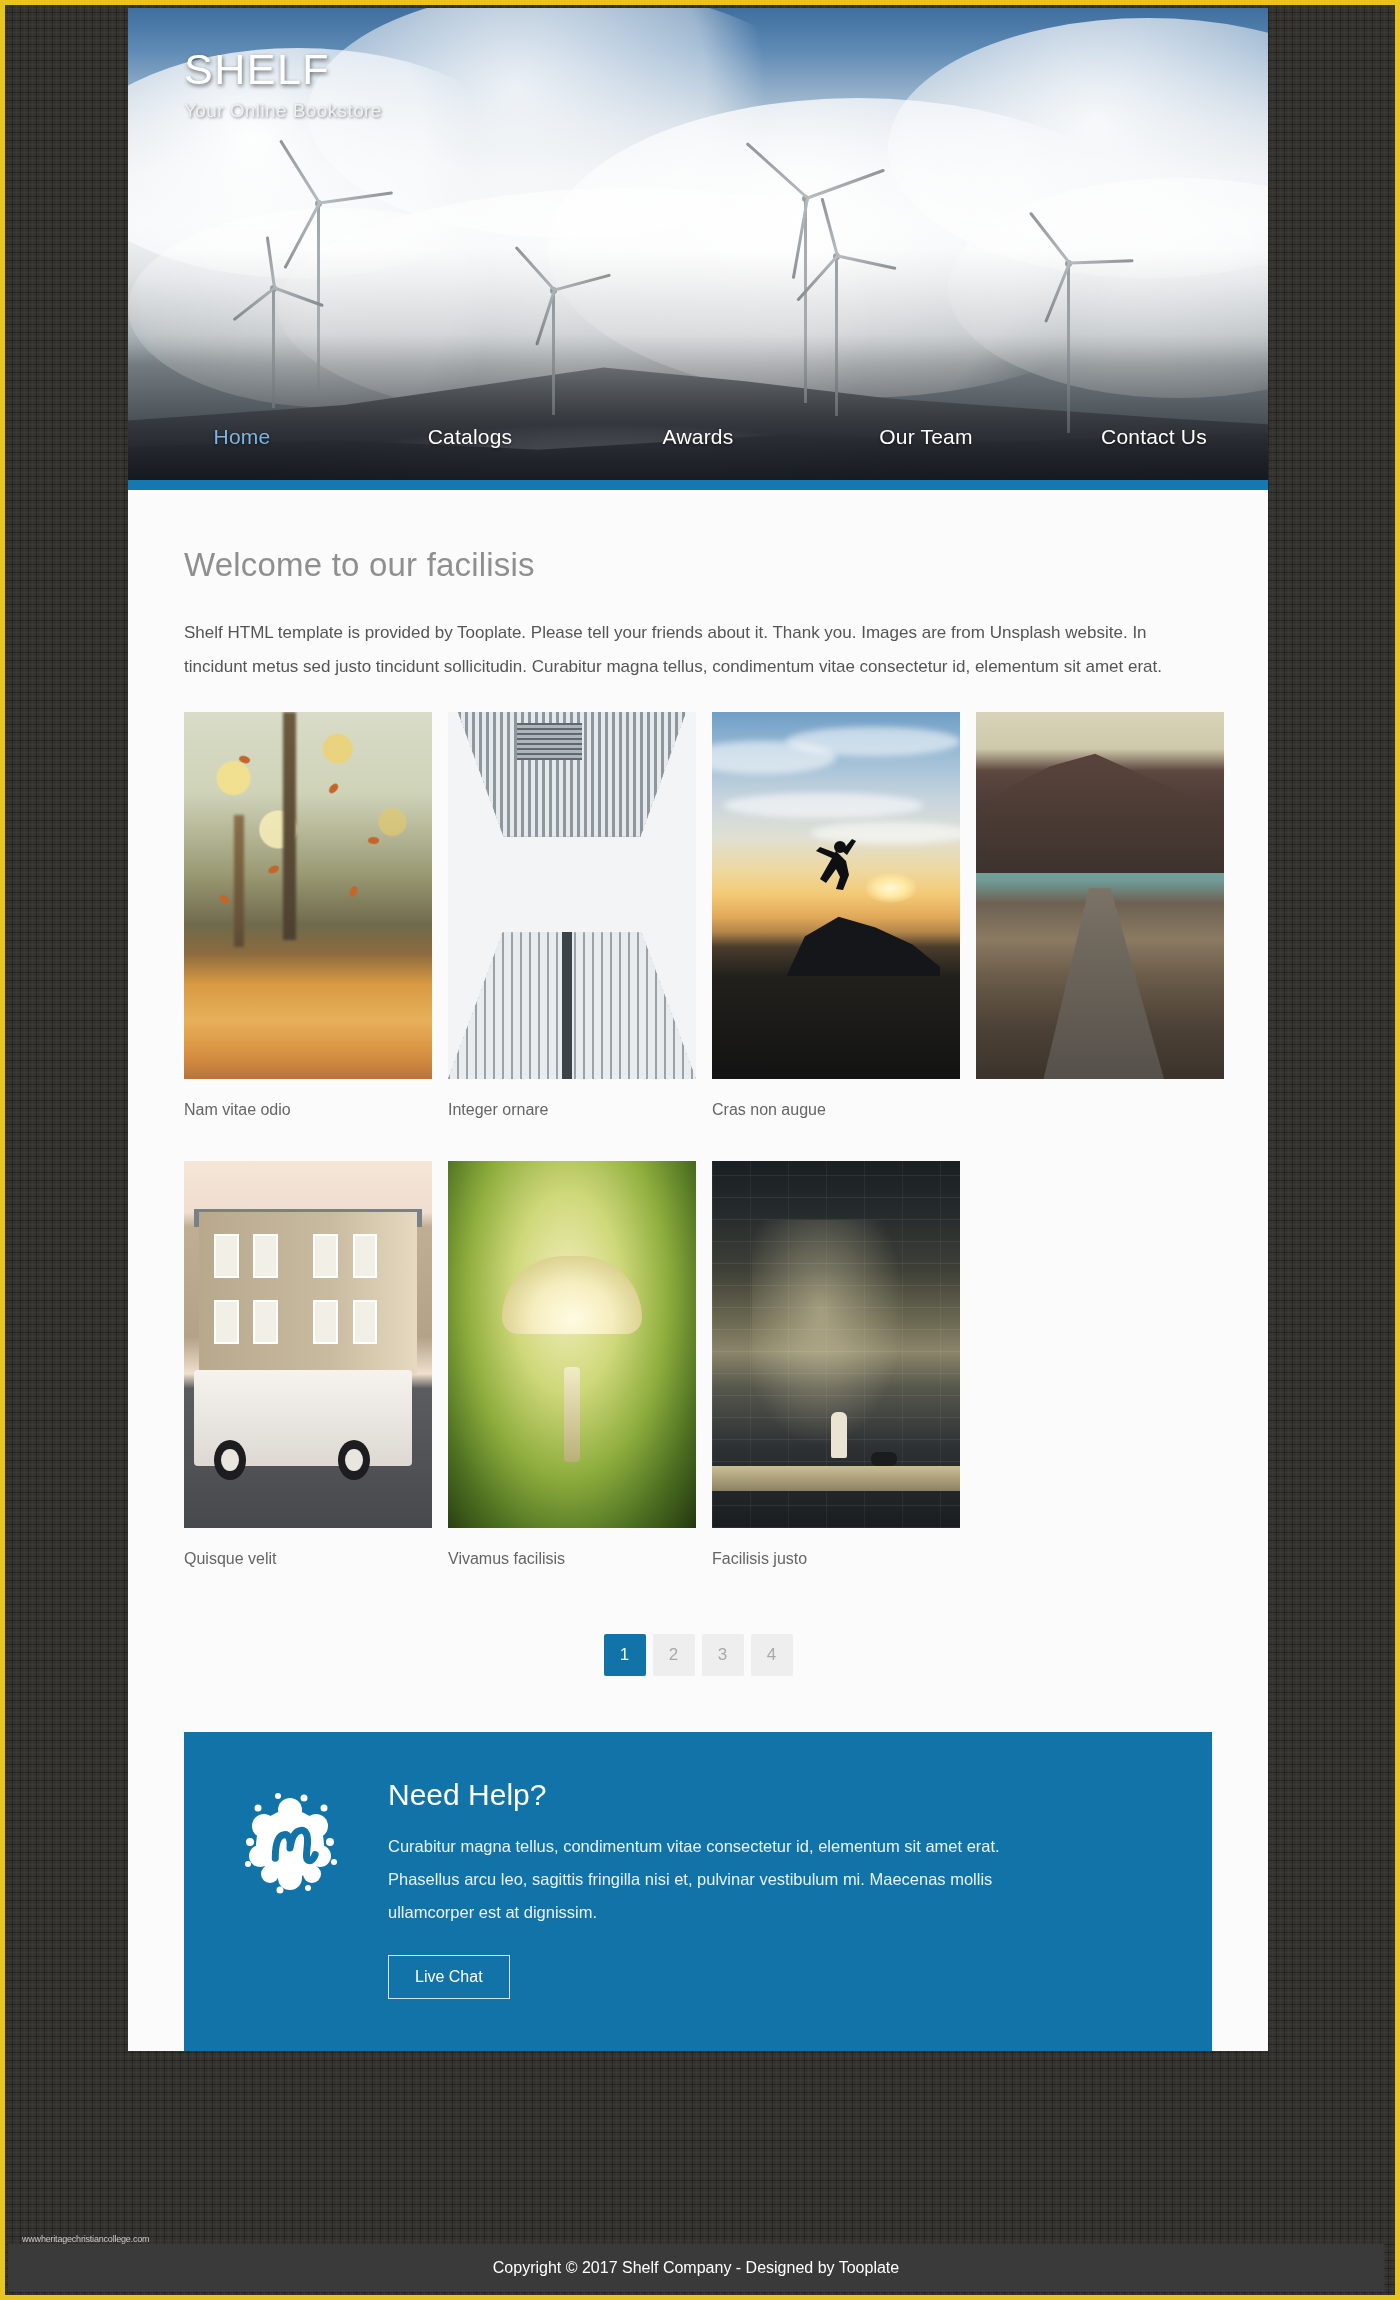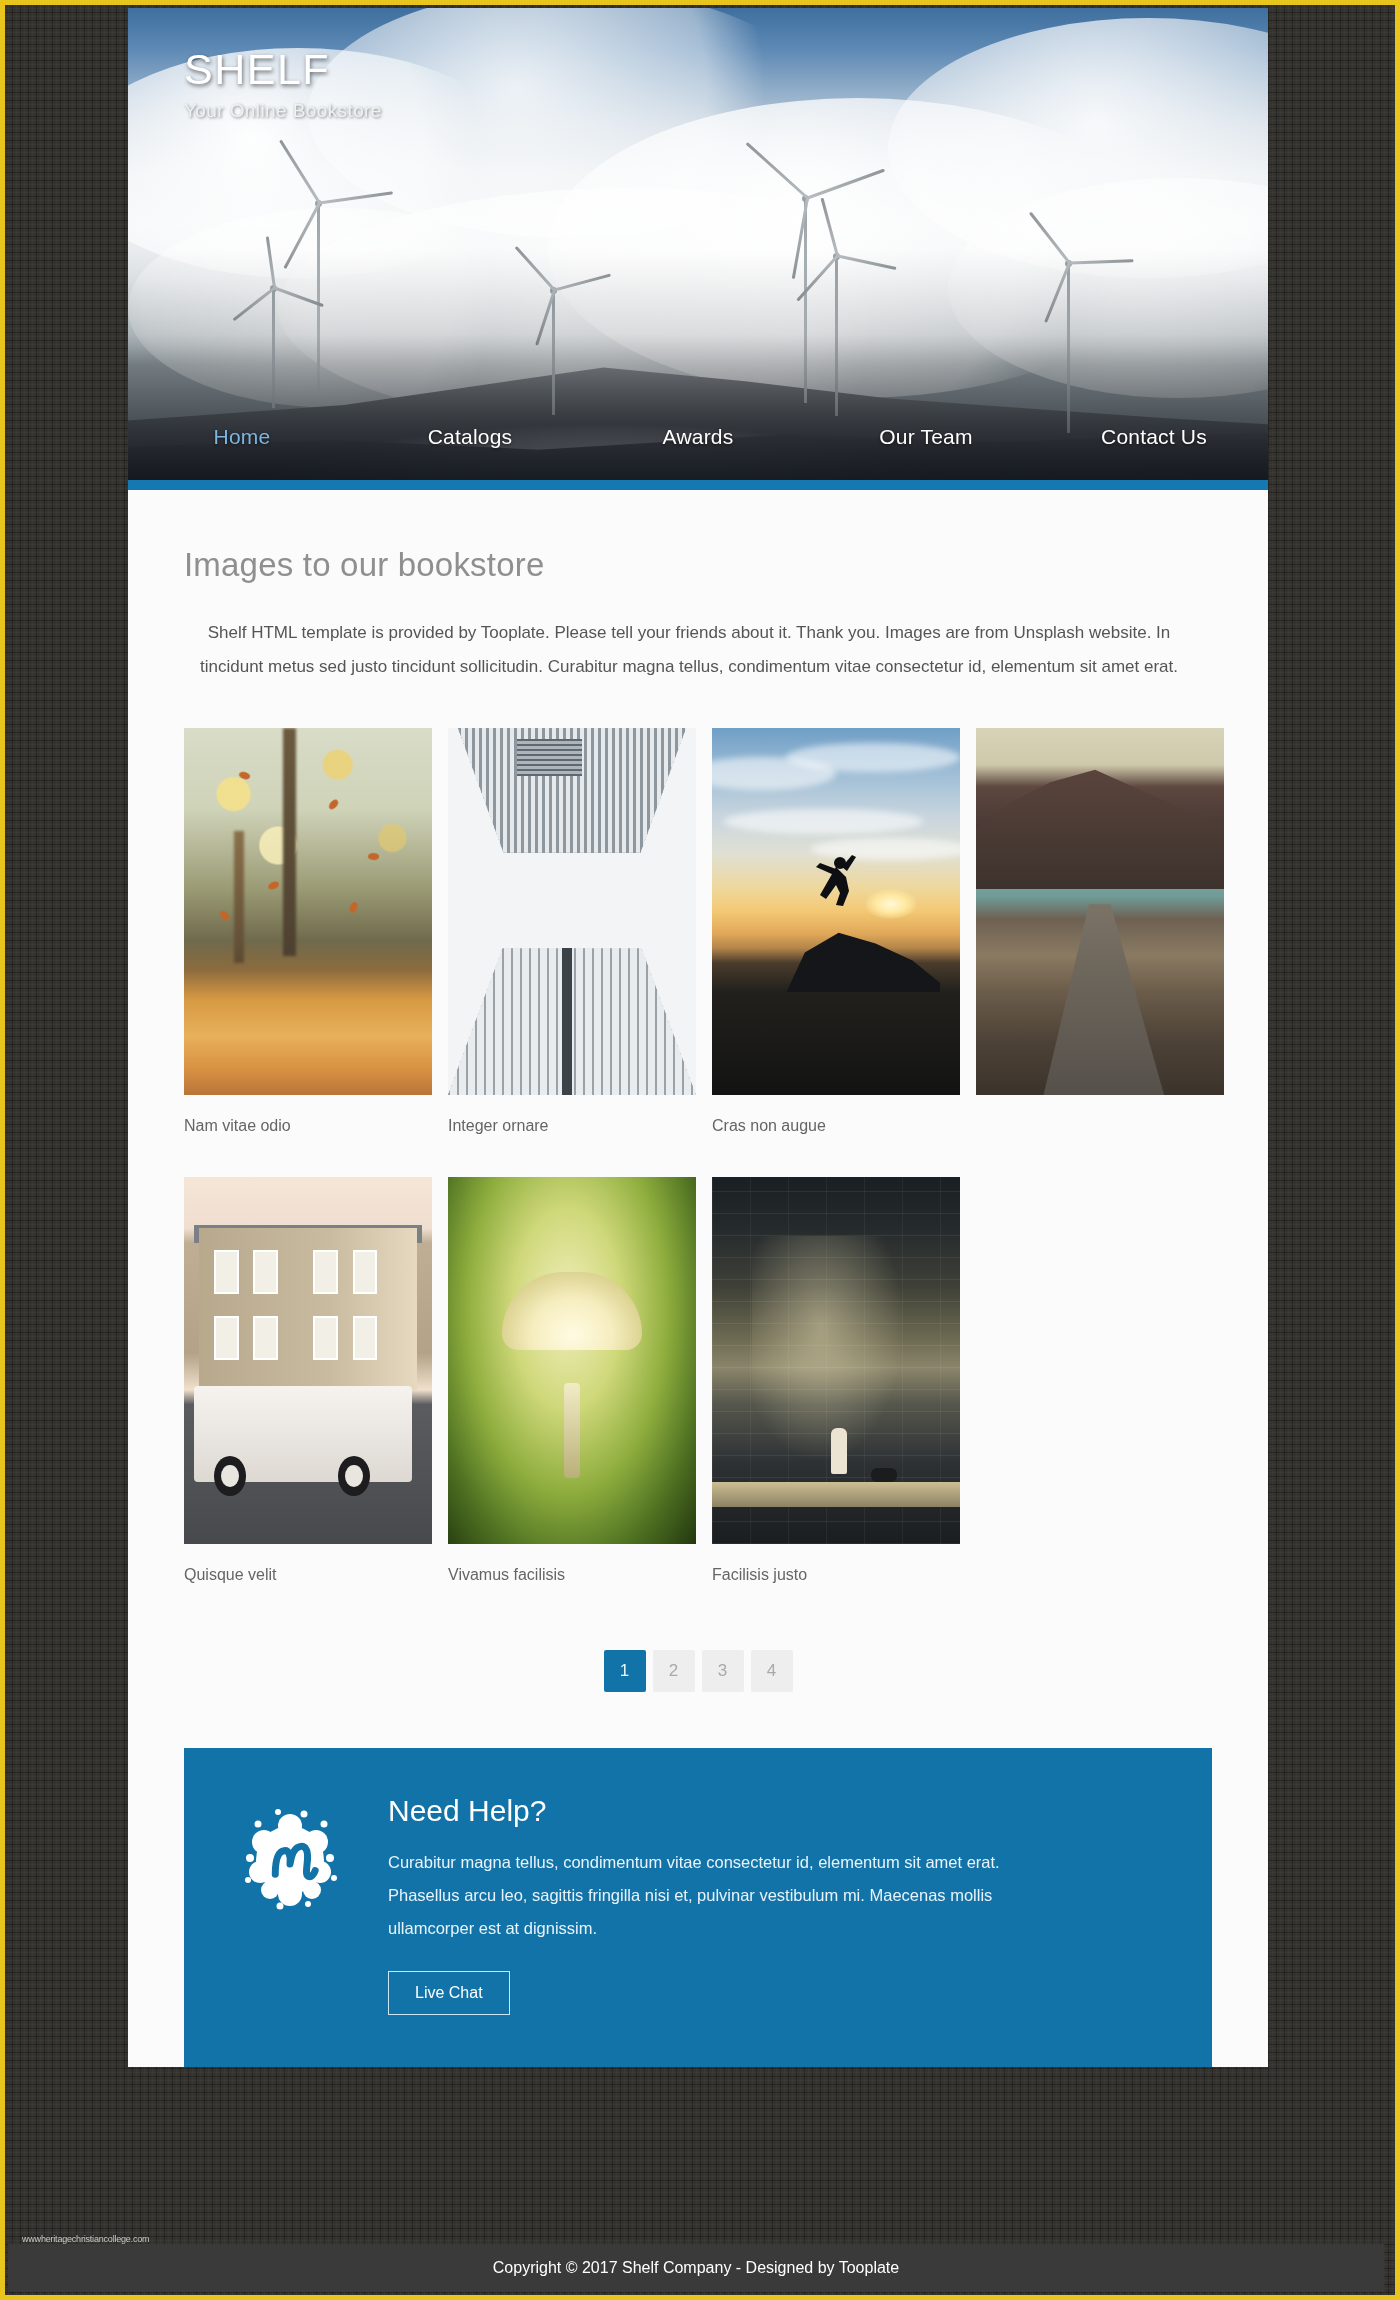--- a/index.html
+++ b/index.html
@@ -188,22 +188,21 @@
     color: #8f8f8f;
     margin-bottom: 32px;
     letter-spacing: .2px;
   }
 
   .intro {
     font-size: 17px;
     line-height: 2.0;
     color: #555555;
     max-width: 1010px;
-    margin-bottom: 44px;
-    text-align: center;
+    margin-bottom: 28px;
   }
 
   
   .gallery-row {
     display: flex;
     gap: 16px;
     margin-bottom: 12px;
   }
   .tile { width: 248px; }
   .thumb {
@@ -574,21 +573,21 @@
       <a href="#">Awards</a>
       <a href="#">Our Team</a>
       <a href="#">Contact Us</a>
     </nav>
 
     <div class="nav-accent"></div>
   </div>
 
   <div class="main">
 
-    <h2 class="section-title">Images to our bookstore</h2>
+    <h2 class="section-title">Welcome to our facilisis</h2>
     <p class="intro">Shelf HTML template is provided by Tooplate. Please tell your friends about it. Thank you. Images are from Unsplash website. In tincidunt metus sed justo tincidunt sollicitudin. Curabitur magna tellus, condimentum vitae consectetur id, elementum sit amet erat.</p>
 
     <div class="gallery-row">
 
       <div class="tile">
         <div class="thumb">
           <div class="art-forest"></div>
           <div class="leaf" style="left:22%; top:12%; transform:rotate(25deg);"></div>
           <div class="leaf" style="left:58%; top:20%; transform:rotate(-40deg);"></div>
           <div class="leaf" style="left:74%; top:34%; transform:rotate(10deg);"></div>

